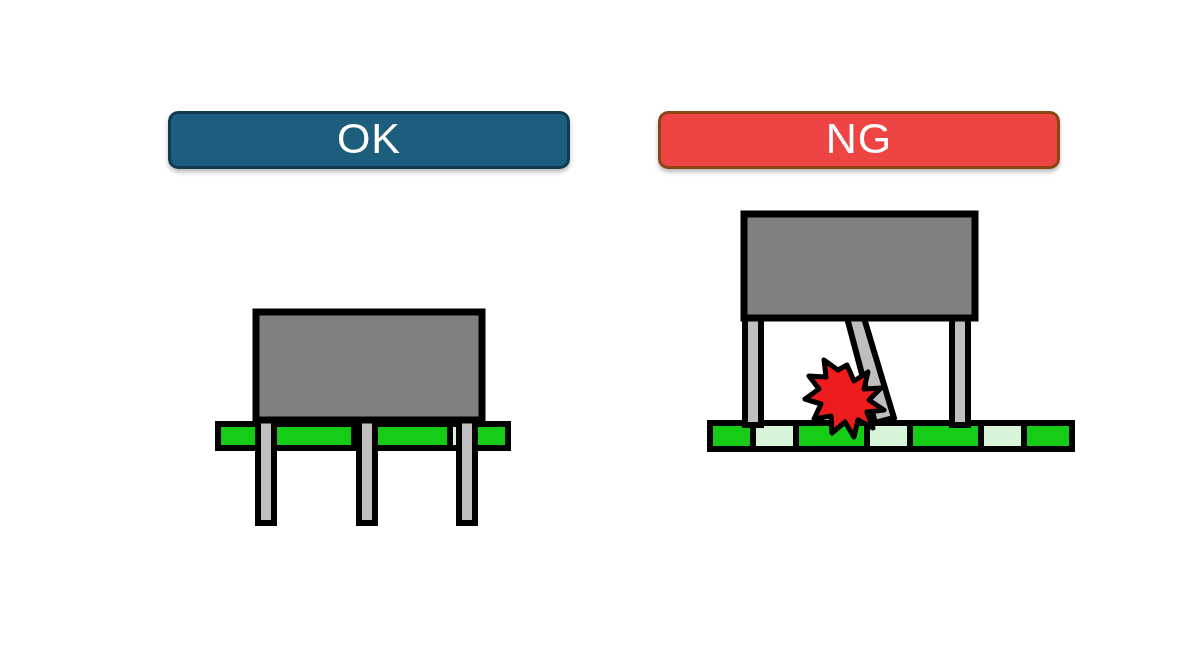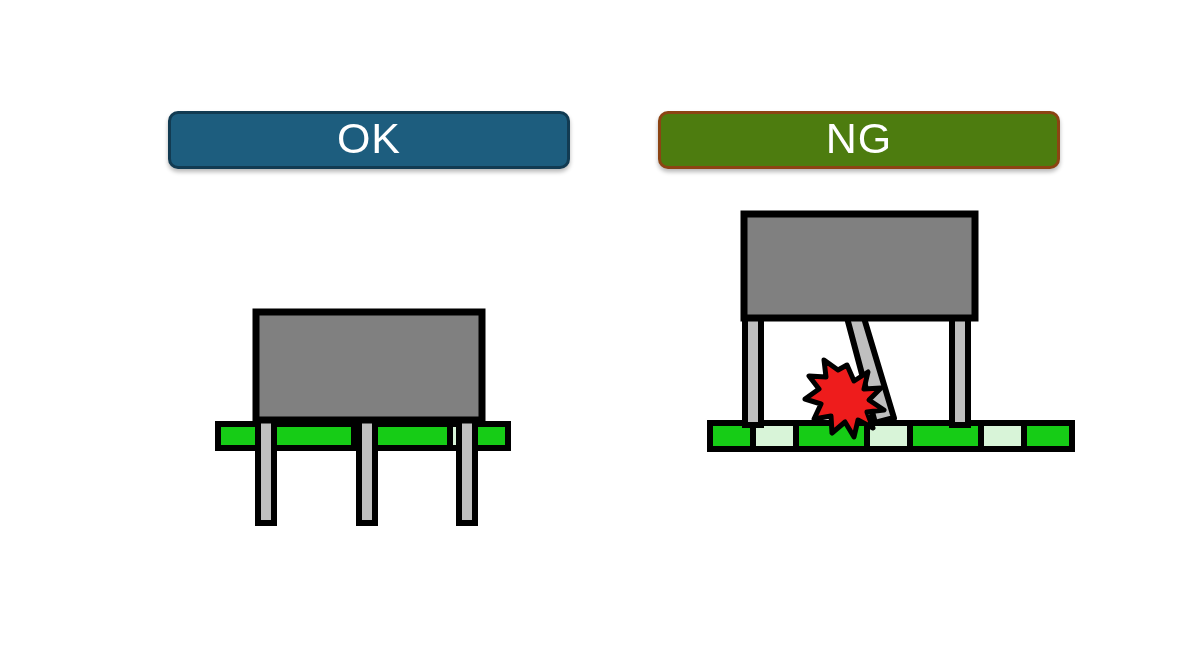--- a/index.html
+++ b/index.html
@@ -114,21 +114,21 @@
         <rect x="359" y="410" width="16" height="113" fill="#bfbfbf" stroke="#000000" stroke-width="6"></rect>
         <rect x="459" y="410" width="16" height="113" fill="#bfbfbf" stroke="#000000" stroke-width="6"></rect>
       </g>
 
       <rect x="256" y="312" width="226" height="108" fill="#808080" stroke="#000000" stroke-width="7"></rect>
     </svg>
   </div>
 
   <div class="panel" id="panel-ng">
 
-    <div class="label-pill" id="pill-ng" style="background: #4d7c0f; border-color: rgb(140, 68, 19);">
+    <div class="label-pill" id="pill-ng" style="background: #ef4444; border-color: rgb(140, 68, 19);">
       <span class="pill-text" style="color: rgb(255, 255, 255);">NG</span>
     </div>
 
     <svg class="figure-svg" id="svg-ng" viewBox="0 0 600 650">
 
       <g>
         <rect x="110" y="423" width="48" height="26" fill="#16cc16" stroke="#000000" stroke-width="6"></rect>
         <rect x="153" y="423" width="48" height="26" fill="#d8f4d8" stroke="#000000" stroke-width="6"></rect>
         <rect x="196" y="423" width="76" height="26" fill="#16cc16" stroke="#000000" stroke-width="6"></rect>
         <rect x="267" y="423" width="48" height="26" fill="#d8f4d8" stroke="#000000" stroke-width="6"></rect>

